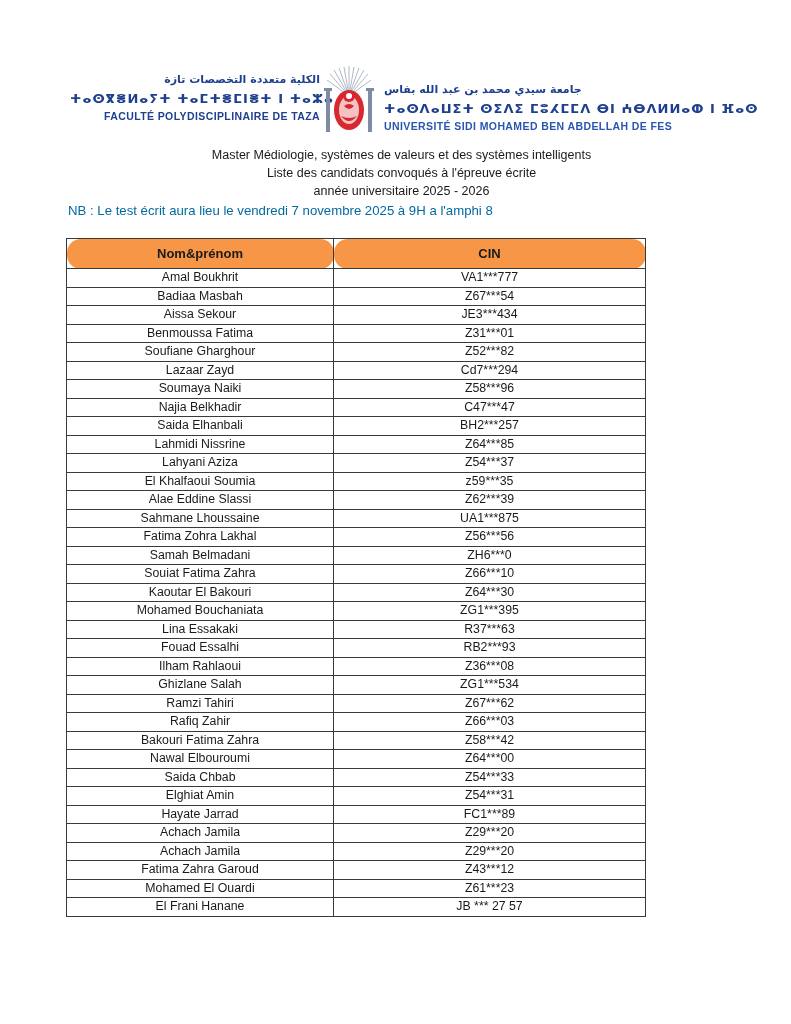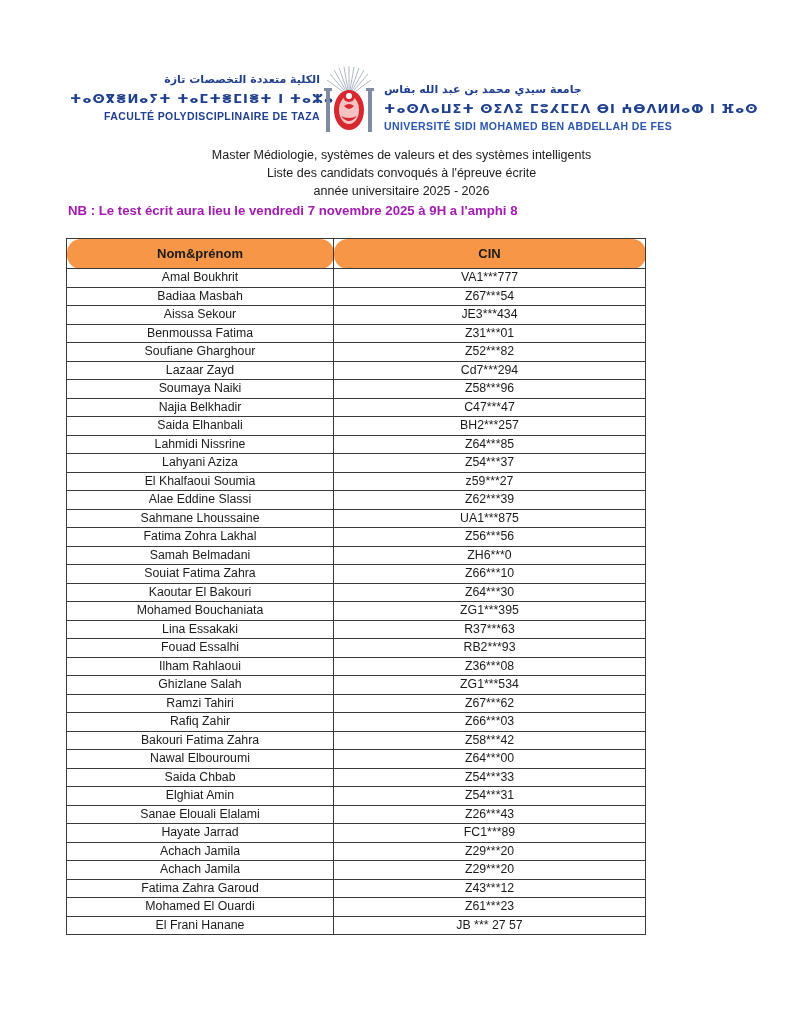--- a/index.html
+++ b/index.html
@@ -17,22 +17,22 @@
   .lh-tifinagh { font-family: "DejaVu Sans", sans-serif; font-size: 13px; font-weight: bold;
                  color: #1f3f8f; line-height: 19px; white-space: nowrap; letter-spacing: 1px; }
   .lh-latin { font-size: 10.5px; font-weight: bold; color: #1f3f8f; line-height: 16px;
               white-space: nowrap; letter-spacing: 0.4px; }
   .lh-latin.right { color: #2a56b0; }
   .emblem { position: absolute; left: 254px; top: -2px; width: 50px; height: 70px; }
 
   
   .titles { position: absolute; top: 146px; left: 6px; width: 791px; text-align: center; }
   .titles .line { font-size: 12.5px; line-height: 18px; color: #1a1a1a; }
-  .nb { position: absolute; top: 203px; left: 68px; font-size: 13.2px; font-weight: bold;
-        color: #a21caf; white-space: nowrap; }
+  .nb { position: absolute; top: 203px; left: 68px; font-size: 13.2px; font-weight: normal;
+        color: #0369a1; white-space: nowrap; }
 
   
   table.roster { position: absolute; top: 238px; left: 66px; width: 579px;
                  border-collapse: collapse; table-layout: fixed; }
   table.roster th, table.roster td { border: 1.3px solid #3a3a3a; text-align: center;
                  font-size: 12.3px; padding: 0; white-space: nowrap; overflow: hidden; }
   table.roster th { background: #f79646; font-weight: bold; height: 29px; font-size: 13px; color: #1a1a1a; border-radius: 14px; }
   table.roster td { height: 17.5px; line-height: 17px; color: #1a1a1a; }
   col.c1 { width: 267px; } col.c2 { width: 312px; }
 </style>
@@ -143,21 +143,21 @@
       <tr>
         <td>Lahmidi Nissrine</td>
         <td>Z64***85</td>
       </tr>
       <tr>
         <td>Lahyani Aziza</td>
         <td>Z54***37</td>
       </tr>
       <tr>
         <td>El Khalfaoui Soumia</td>
-        <td>z59***27</td>
+        <td>z59***35</td>
       </tr>
       <tr>
         <td>Alae Eddine Slassi</td>
         <td>Z62***39</td>
       </tr>
       <tr>
         <td>Sahmane Lhoussaine</td>
         <td>UA1***875</td>
       </tr>
       <tr>
@@ -214,24 +214,20 @@
       </tr>
       <tr>
         <td>Saida Chbab</td>
         <td>Z54***33</td>
       </tr>
       <tr>
         <td>Elghiat Amin</td>
         <td>Z54***31</td>
       </tr>
       <tr>
-        <td>Sanae Elouali Elalami</td>
-        <td>Z26***43</td>
-      </tr>
-      <tr>
         <td>Hayate Jarrad</td>
         <td>FC1***89</td>
       </tr>
       <tr>
         <td>Achach Jamila</td>
         <td>Z29***20</td>
       </tr>
       <tr>
         <td>Achach Jamila</td>
         <td>Z29***20</td>

